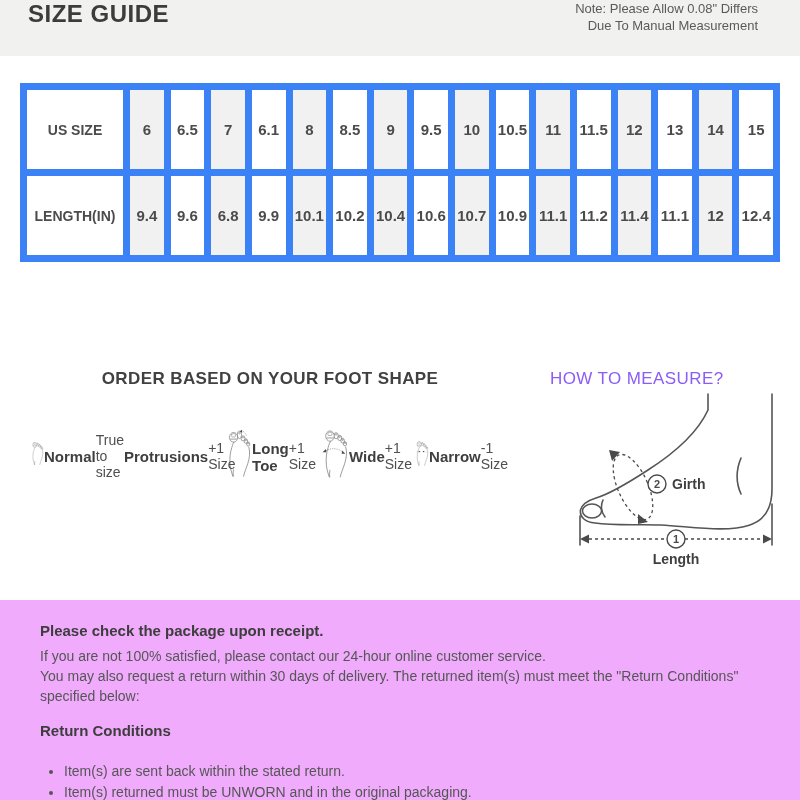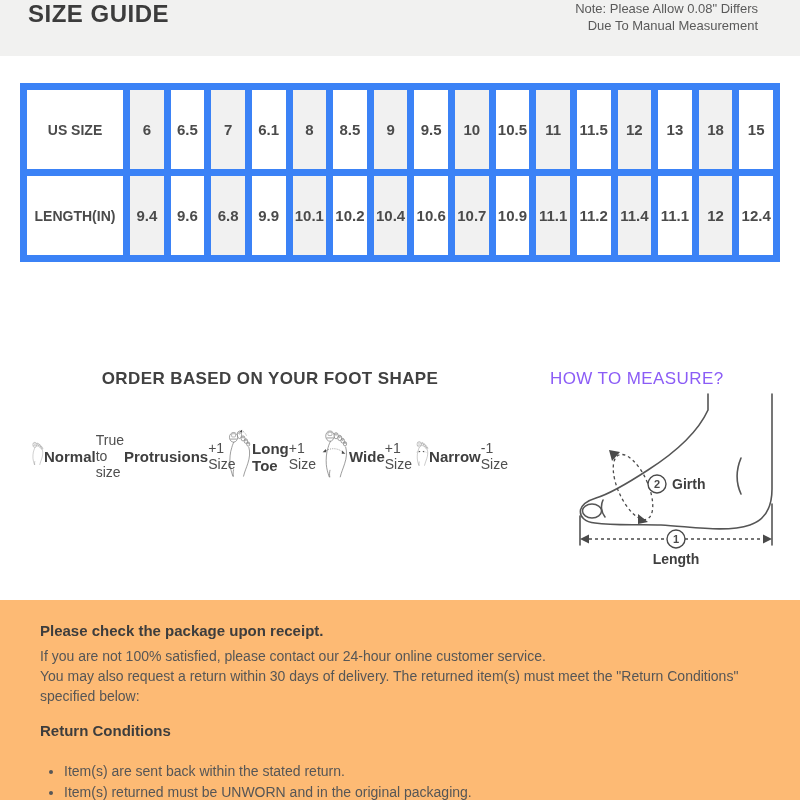--- a/index.html
+++ b/index.html
@@ -29,21 +29,21 @@
 
   .feet-row { position:absolute; left:28px; top:398px; width:482px; display:flex; }
   .foot-item { width:96px; display:flex; flex-direction:row; align-items:center; }
   .foot-item svg.foot { width:76px; height:110px; }
   .foot-name { margin-top:7px; font-size:15px; font-weight:bold; color:#3f3f3f; }
   .foot-advice { margin-top:5px; font-size:14px; color:#4f4f4f; }
 
   .measure-diagram { position:absolute; left:545px; top:392px; width:245px; height:180px; }
 
   
-  .returns { position:absolute; left:0; top:600px; width:800px; height:200px; background:#fdba74;
+  .returns { position:absolute; left:0; top:600px; width:800px; height:200px; background:#f0abfc;
              box-sizing:border-box; padding:22px 60px 0 40px; }
   .returns-heading { font-size:15px; font-weight:bold; color:#3d3d3d; margin:0 0 7px 0; }
   .returns-line { font-size:14px; color:#565656; line-height:20px; margin:0; max-width:705px; }
   .conditions-heading { font-size:15px; font-weight:bold; color:#3d3d3d; margin:16px 0 0 0; }
   .conditions-list { margin:22px 0 0 0; padding:0 0 0 24px; }
   .conditions-list li { font-size:14px; color:#565656; line-height:21px; }
 
   .ln { stroke:#555; stroke-width:1.6; fill:none; stroke-linecap:round; }
   .toe { stroke:#555; stroke-width:1.5; fill:#fff; }
   .nail { stroke:#555; stroke-width:1.2; fill:#fff; }
@@ -74,21 +74,21 @@
         <td class="shade">8</td>
         <td>8.5</td>
         <td class="shade">9</td>
         <td>9.5</td>
         <td class="shade">10</td>
         <td>10.5</td>
         <td class="shade">11</td>
         <td>11.5</td>
         <td class="shade">12</td>
         <td>13</td>
-        <td class="shade">18</td>
+        <td class="shade">14</td>
         <td>15</td>
       </tr>
       <tr>
         <td class="label">LENGTH(IN)</td>
         <td class="shade">9.4</td>
         <td>9.6</td>
         <td class="shade">6.8</td>
         <td>9.9</td>
         <td class="shade">10.1</td>
         <td>10.2</td>

